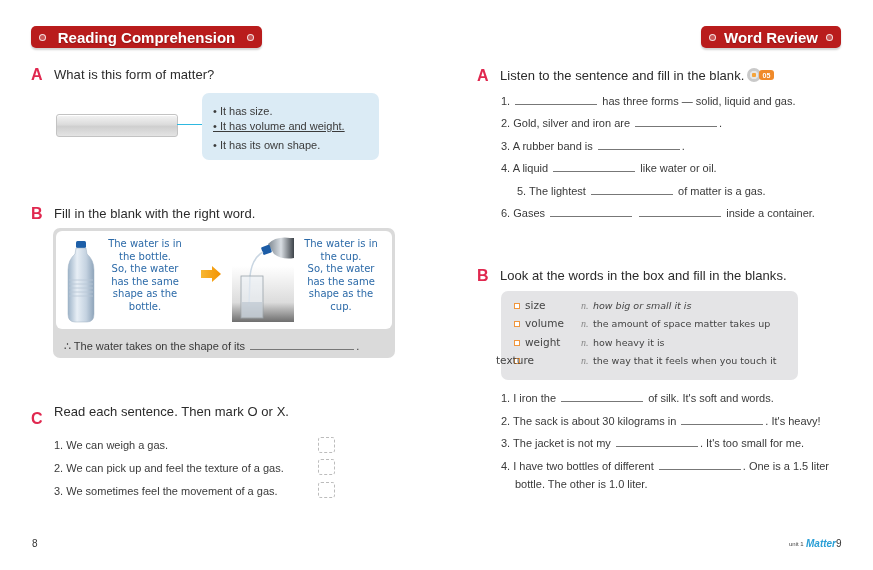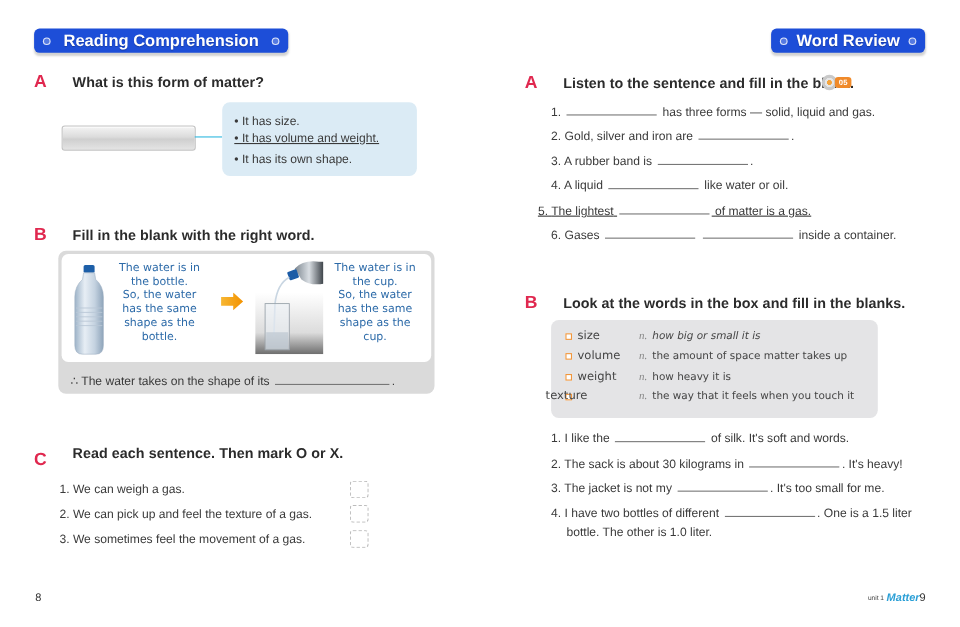--- a/index.html
+++ b/index.html
@@ -7,42 +7,41 @@
     width: 873px; height: 570px; position: relative; overflow: hidden;
     background: #ffffff;
     font-family: "Liberation Sans", sans-serif;
     color: #333333;
   }
   .abs { position: absolute; }
 
   
   .banner {
     position: absolute; height: 22px;
-    background: #1d4ed8;
+    background: #b91c1c;
     border-radius: 5px;
     box-shadow: 0 2px 2px rgba(0,0,0,0.18);
     color: #fff; font-weight: bold; font-size: 15px;
     display: flex; align-items: center; justify-content: center;
     text-shadow: 0 1px 1px rgba(0,0,0,0.25);
   }
   .banner .dot {
     width: 5px; height: 5px; border-radius: 50%;
     border: 1px solid rgba(255,255,255,0.8);
     background: rgba(255,255,255,0.25);
     position: absolute; top: 8px;
   }
 
   
   .sec-letter {
     position: absolute; color: #e0284f; font-weight: bold; font-size: 16px;
   }
   .sec-title {
-    position: absolute; font-size: 13px; color: #2b2b2b; font-weight: bold;
+    position: absolute; font-size: 13px; color: #2b2b2b; font-weight: normal;
     letter-spacing: 0.05px;
-    margin-left: 12px;
   }
 
   .txt { position: absolute; font-size: 11px; color: #3a3a3a; white-space: nowrap; }
   .blank {
     display: inline-block; border-bottom: 1px solid #777; height: 10px;
     vertical-align: baseline; margin: 0 2px;
   }
 
   
   .answer-bar {
@@ -257,21 +256,21 @@
   <span>3.</span>
   <span>A rubber band is</span>
   <span class="blank" style="width:82px;"></span><span>.</span>
 </div>
 <div class="txt" style="left:501px; top:161px;">
   <span>4.</span>
   <span>A liquid</span>
   <span class="blank" style="width:82px;"></span>
   <span>like water or oil.</span>
 </div>
-<div class="txt" style="left:489px; top:184px;text-decoration:underline;">
+<div class="txt" style="left:517px; top:184px;">
   <span>5.</span>
   <span>The lightest</span>
   <span class="blank" style="width:82px;"></span>
   <span>of matter is a gas.</span>
 </div>
 <div class="txt" style="left:501px; top:206px;">
   <span>6.</span>
   <span>Gases</span>
   <span class="blank" style="width:82px;"></span>
   <span class="blank" style="width:82px;"></span>
@@ -298,21 +297,21 @@
 <div class="wb-pos" style="left:581px; top:337px;">n.</div>
 <div class="wb-def" style="left:593px; top:337px;">how heavy it is</div>
 
 <div class="wb-bullet" style="left:514px; top:358px;"></div>
 <div class="wb-word" style="left:496px; top:354px;">texture</div>
 <div class="wb-pos" style="left:581px; top:355px;">n.</div>
 <div class="wb-def" style="left:593px; top:355px;">the way that it feels when you touch it</div>
 
 <div class="txt" style="left:501px; top:391px;">
   <span>1.</span>
-  <span>I like the</span>
+  <span>I iron the</span>
   <span class="blank" style="width:82px;"></span>
   <span>of silk. It's soft and words.</span>
 </div>
 <div class="txt" style="left:501px; top:414px;">
   <span>2.</span>
   <span>The sack is about 30 kilograms in</span>
   <span class="blank" style="width:82px;"></span><span>. It's heavy!</span>
 </div>
 <div class="txt" style="left:501px; top:436px;">
   <span>3.</span>

